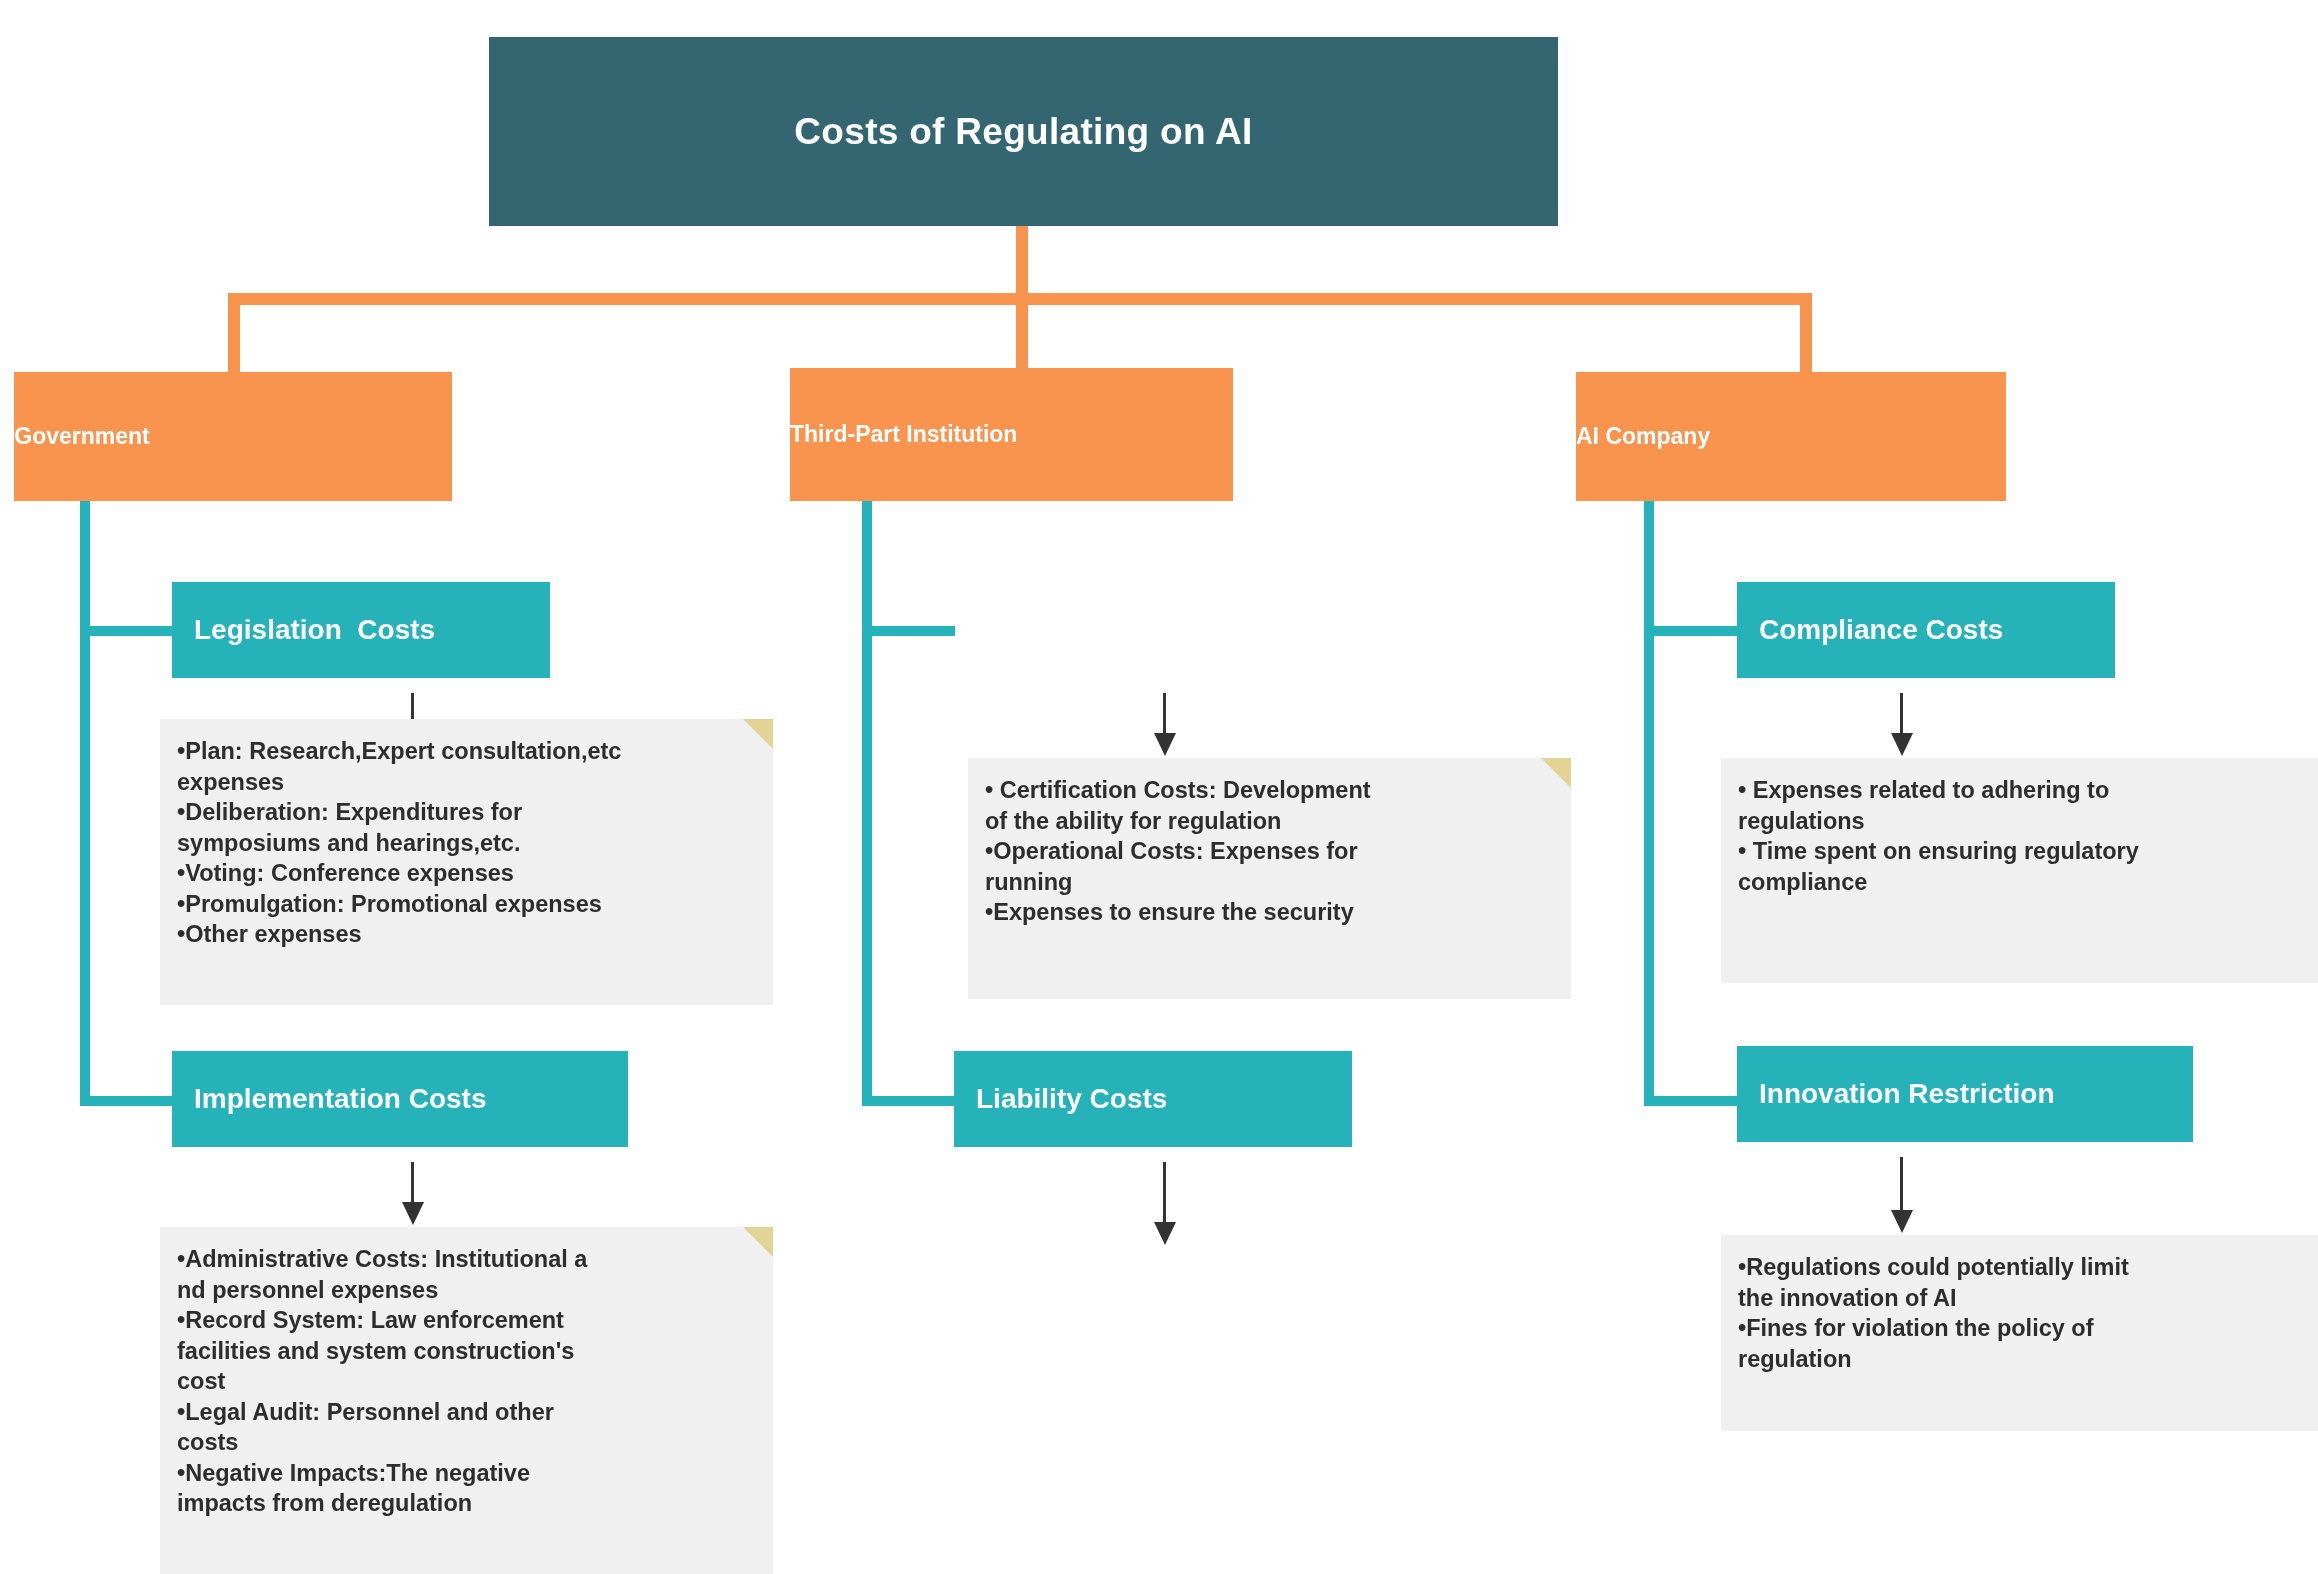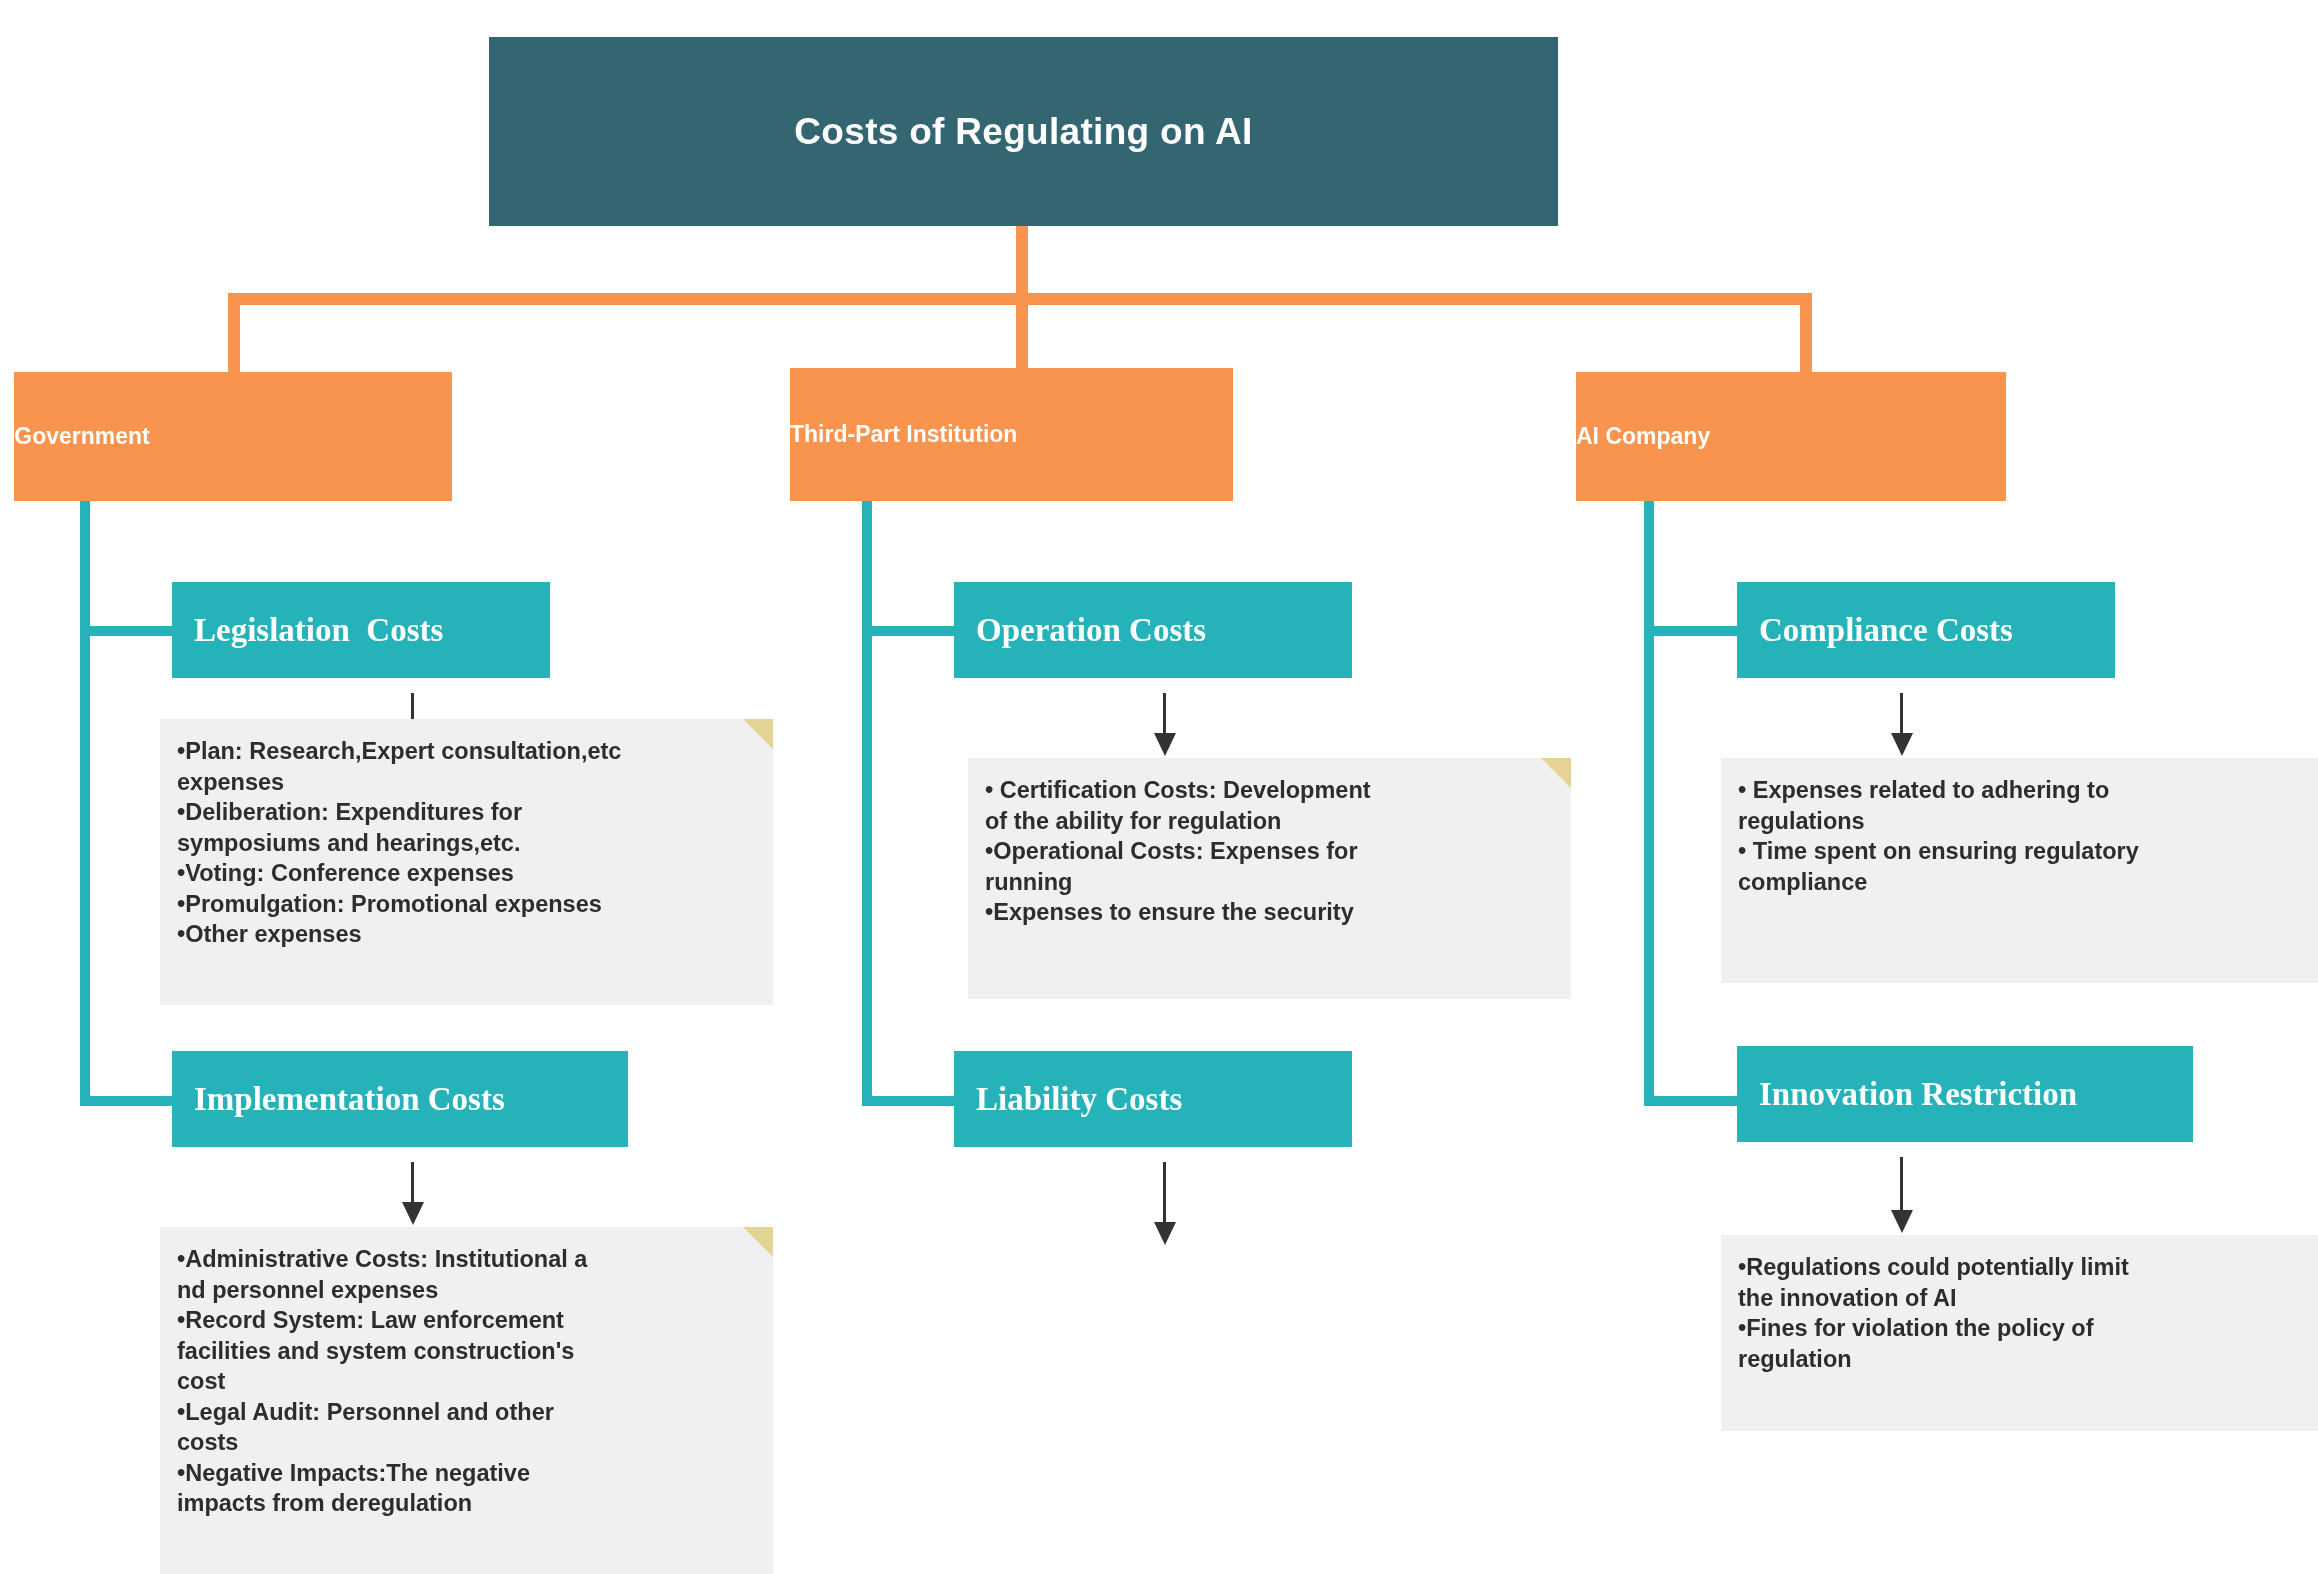--- a/index.html
+++ b/index.html
@@ -36,23 +36,22 @@
     font-size:23px;
   }
 
   
   .lvl2-box{
     background:#25B2B8;
     display:flex;align-items:center;
     padding-left:22px;
     color:#ffffff;
     font-weight:bold;
-    font-size:33px;
+    font-size:28px;
     white-space:pre;
-    font-family:Liberation Serif, serif;
   }
 
   
   .note-box{
     background:#F0F0F0;
     padding:17px 22px 17px 17px;
   }
   .note-fold{
     position:absolute;
     top:0;right:0;
@@ -126,23 +125,20 @@
   <div class="abs conn-teal" style="left:1644px;top:1068px;width:93px;height:10.4px;"></div>
 
   <div class="abs lvl2-box" style="left:172px;top:554px;width:378px;height:96px;">
     <span>Legislation  Costs</span>
   </div>
 
   <div class="abs lvl2-box" style="left:172px;top:1023px;width:456px;height:96px;">
     <span>Implementation Costs</span>
   </div>
 
-  <div class="abs lvl2-box" style="left:954px;top:554px;width:398px;height:96px;">
-    <span>Operation Costs</span>
-  </div>
 
   <div class="abs lvl2-box" style="left:954px;top:1023px;width:398px;height:96px;">
     <span>Liability Costs</span>
   </div>
 
   <div class="abs lvl2-box" style="left:1737px;top:554px;width:378px;height:96px;">
     <span>Compliance Costs</span>
   </div>
 
   <div class="abs lvl2-box" style="left:1737px;top:1018px;width:456px;height:96px;">

